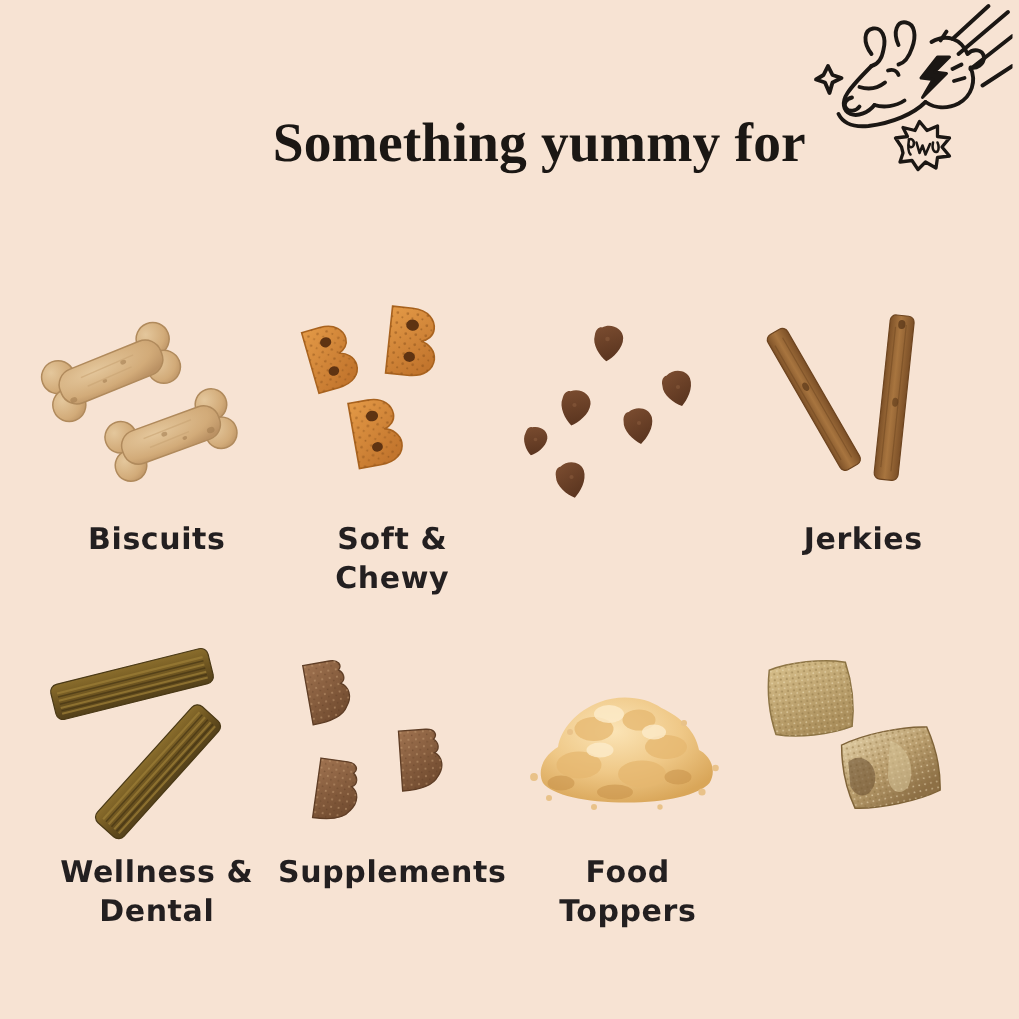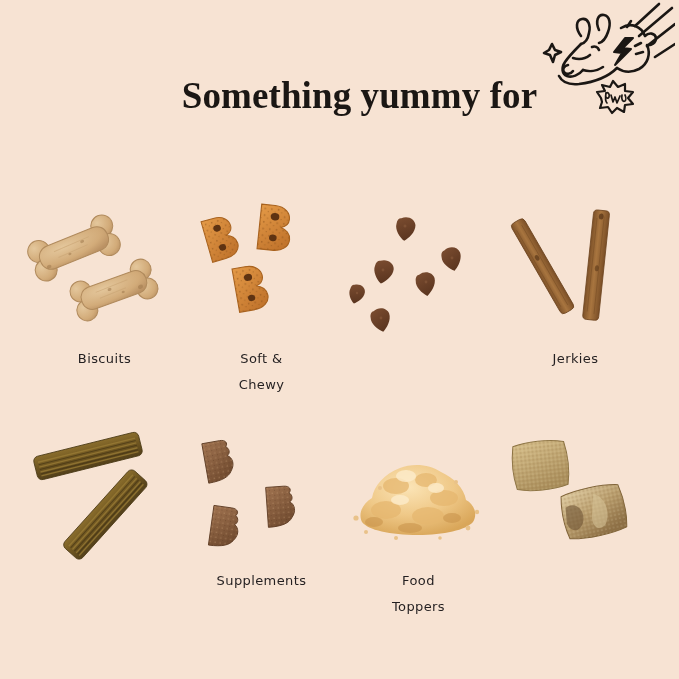--- a/index.html
+++ b/index.html
@@ -68,22 +68,22 @@
     align-items: center;
   }
   .art {
     position: relative;
     width: 157px;
     height: 148px;
   }
   .art svg { display: block; }
   .cap {
     font-family: "DejaVu Sans", sans-serif;
-    font-weight: 400;
-    font-size: 13px;
+    font-weight: 700;
+    font-size: 20px;
     line-height: 26px;
     letter-spacing: 0.4px;
     color: #231f20;
     text-align: center;
     white-space: pre-line;
     margin-top: 2px;
   }
 </style>
 </head>
 <body>
@@ -330,20 +330,22 @@
                 <path d="M32 106 L128 106"></path>
             </g>
             <g stroke="#3f3012" stroke-width="1" opacity="0.6">
               <path d="M32 94.5 L128 94.5"></path>
                 <path d="M32 99.5 L128 99.5"></path>
               <path d="M32 104 L128 104"></path>
             </g>
           </g>
         </svg>
       </div>
+      <div class="cap">Wellness &amp;
+Dental</div>
     </div>
 
     <div class="cell">
       <div class="art">
         <svg viewBox="0 0 157 148" width="157" height="148">
           <defs>
             <linearGradient id="sg1" x1="0" y1="0" x2="0.5" y2="1">
               <stop offset="0%" stop-color="#a3725095"></stop>
               <stop offset="0%" stop-color="#a07350"></stop>
               <stop offset="100%" stop-color="#724c30"></stop>

